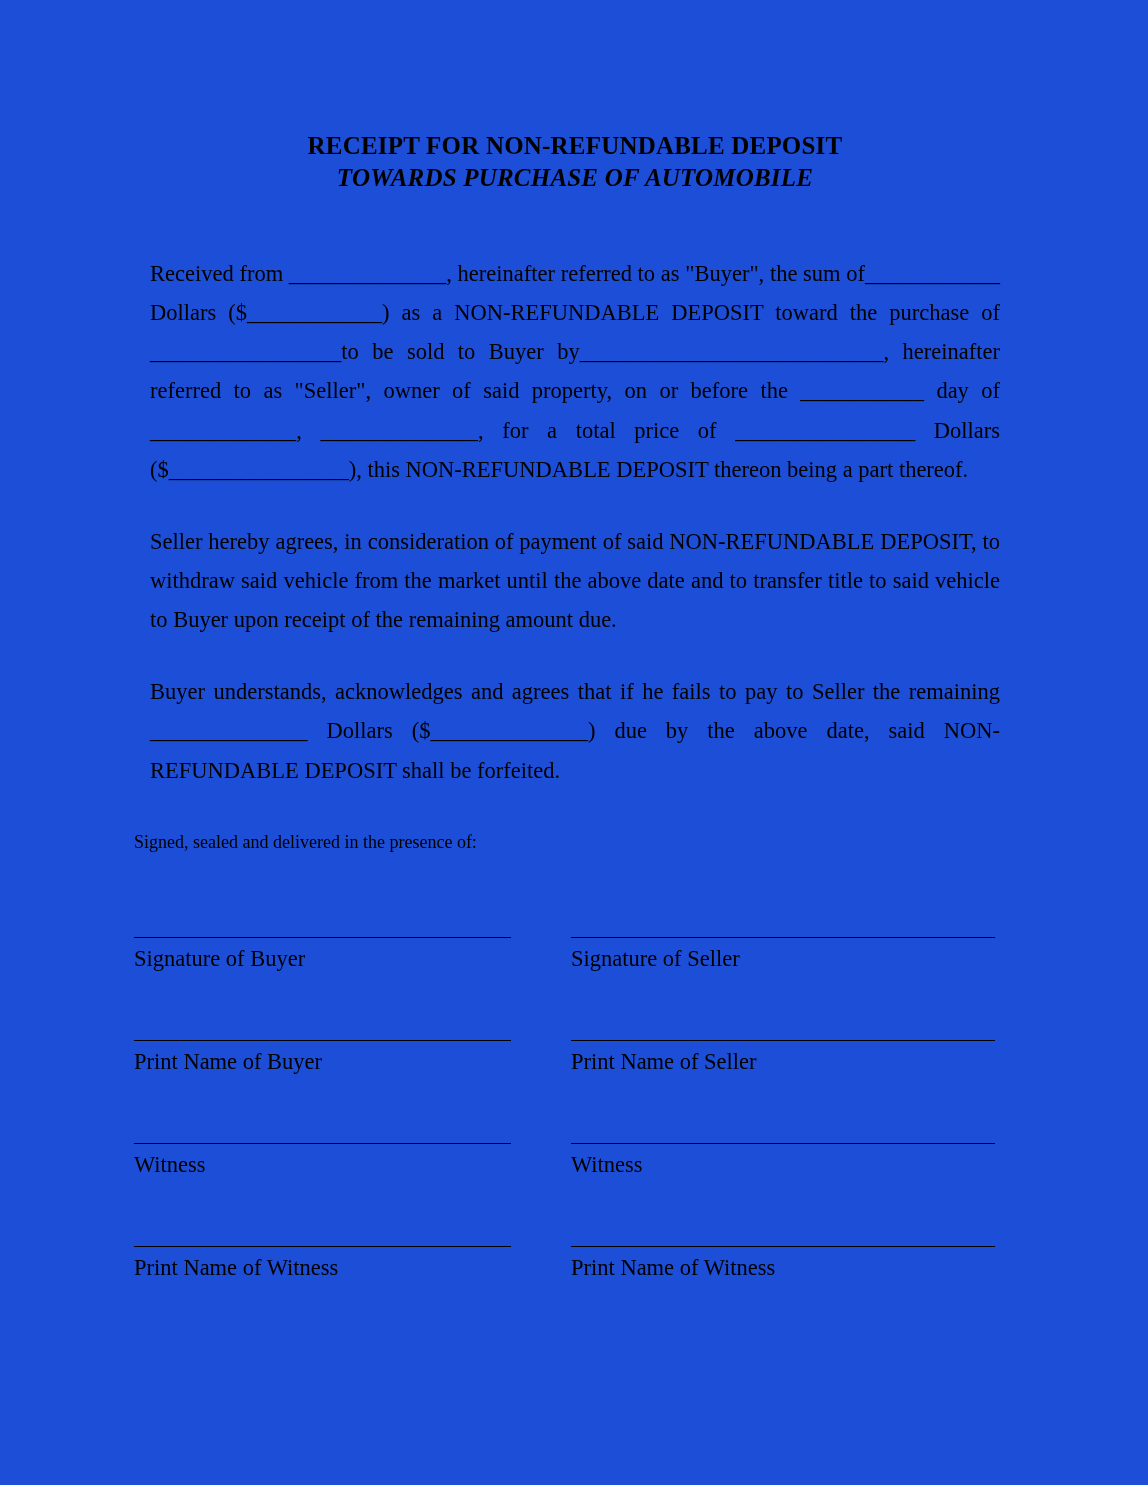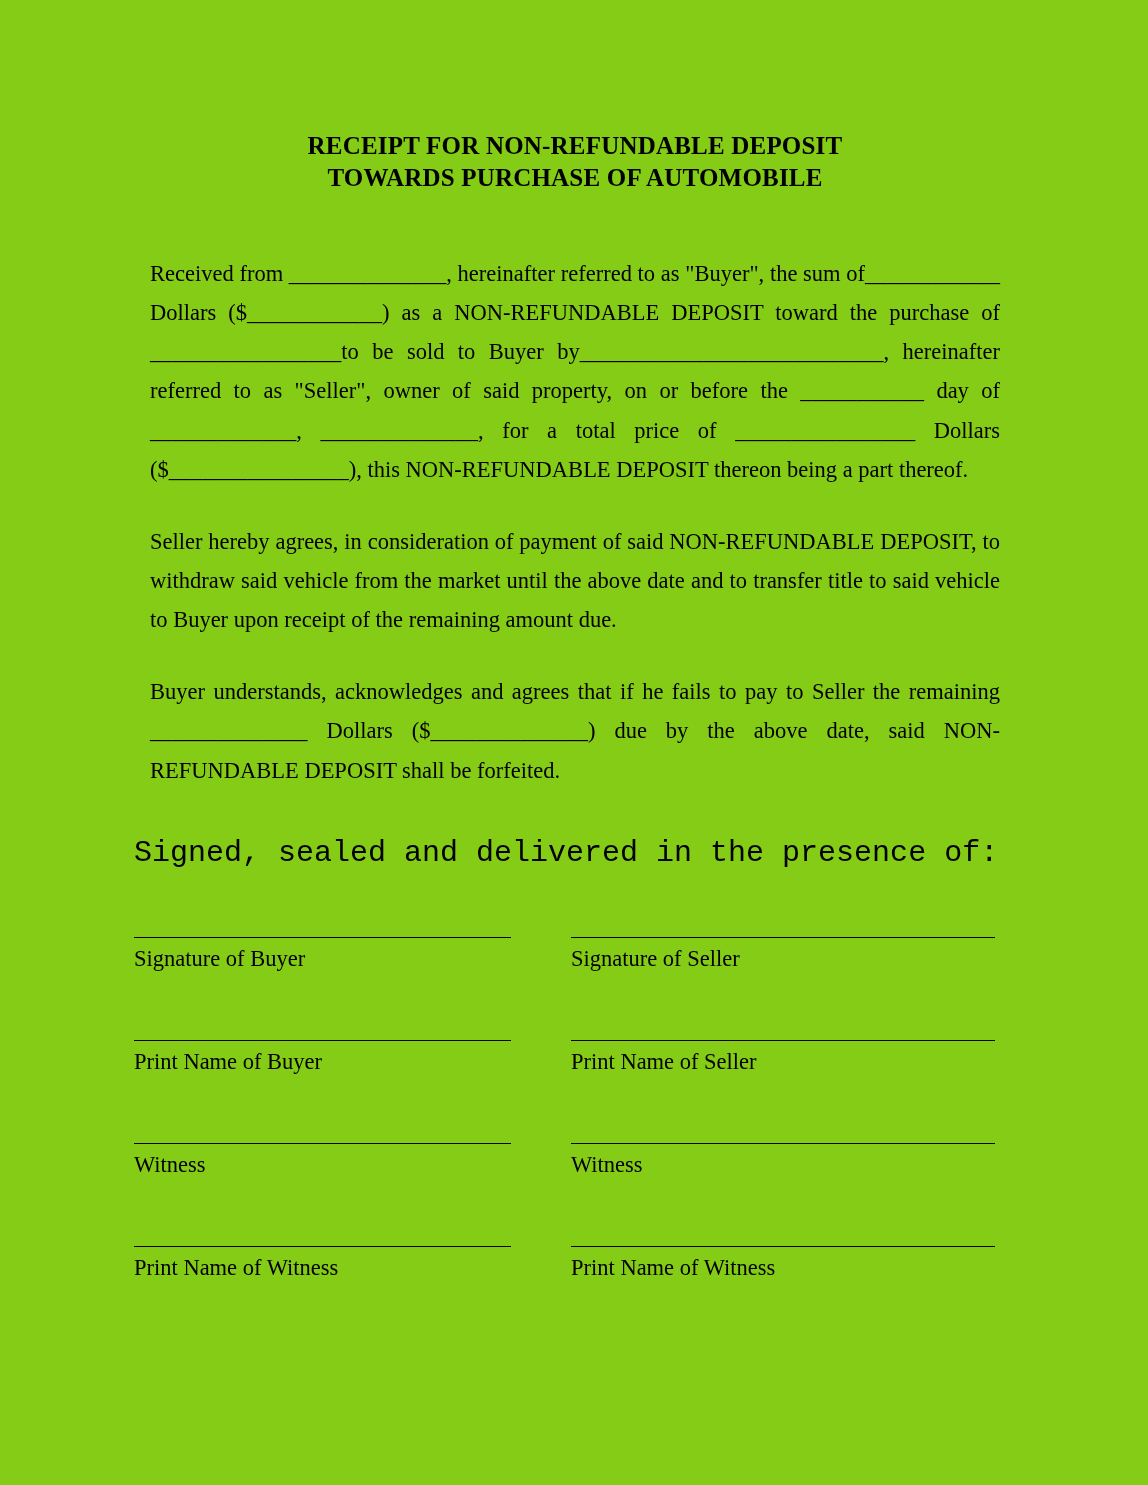--- a/index.html
+++ b/index.html
@@ -3,21 +3,21 @@
 <meta charset="utf-8">
 <style>
   html, body {
     margin: 0;
     padding: 0;
     background: #f0f0f0;
   }
   .page {
     width: 1148px;
     height: 1485px;
-    background: #84cc16;
+    background: #1d4ed8;
     position: relative;
     box-sizing: border-box;
     font-family: "Liberation Serif", serif;
     color: #000000;
     overflow: hidden;
   }
   .content {
     position: absolute;
     left: 134px;
     top: 130px;
@@ -25,39 +25,39 @@
   }
   .title {
     text-align: center;
     font-weight: bold;
     font-size: 25px;
     line-height: 1.28;
     letter-spacing: 0.2px;
   }
   .title .line2 {
     display: block;
+    font-style: italic;
   }
   .para {
     font-size: 22.5px;
     line-height: 1.74;
     text-align: justify;
     text-justify: inter-word;
     margin: 16px;
   }
   .para.first {
     margin-top: 60px;
   }
   .gap-para {
     margin-top: 33px;
   }
   .signed-line {
     margin-top: 37px;
-    font-size: 30px;
+    font-size: 18px;
     line-height: 1.74;
-    font-family: Liberation Mono, monospace;
   }
   .sig-block {
     position: absolute;
     left: 134px;
     width: 882px;
   }
   .sig-row {
     position: relative;
     height: 103px;
   }

